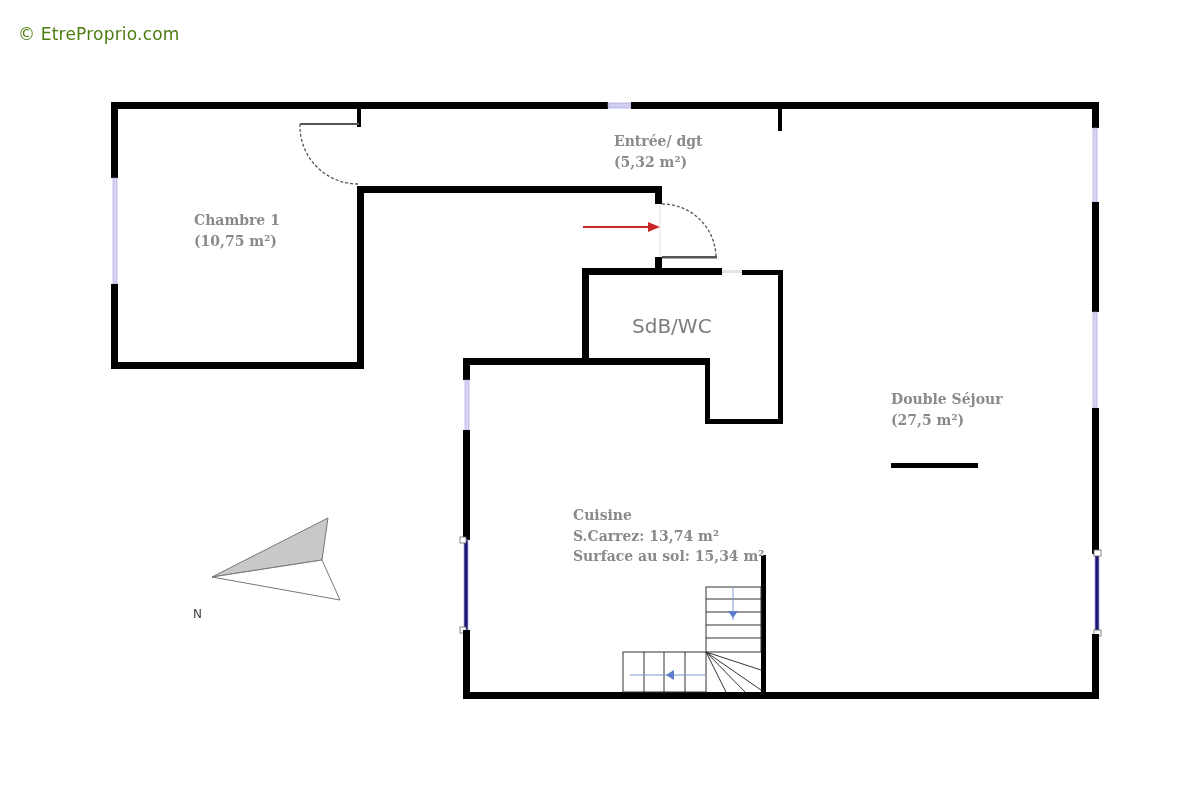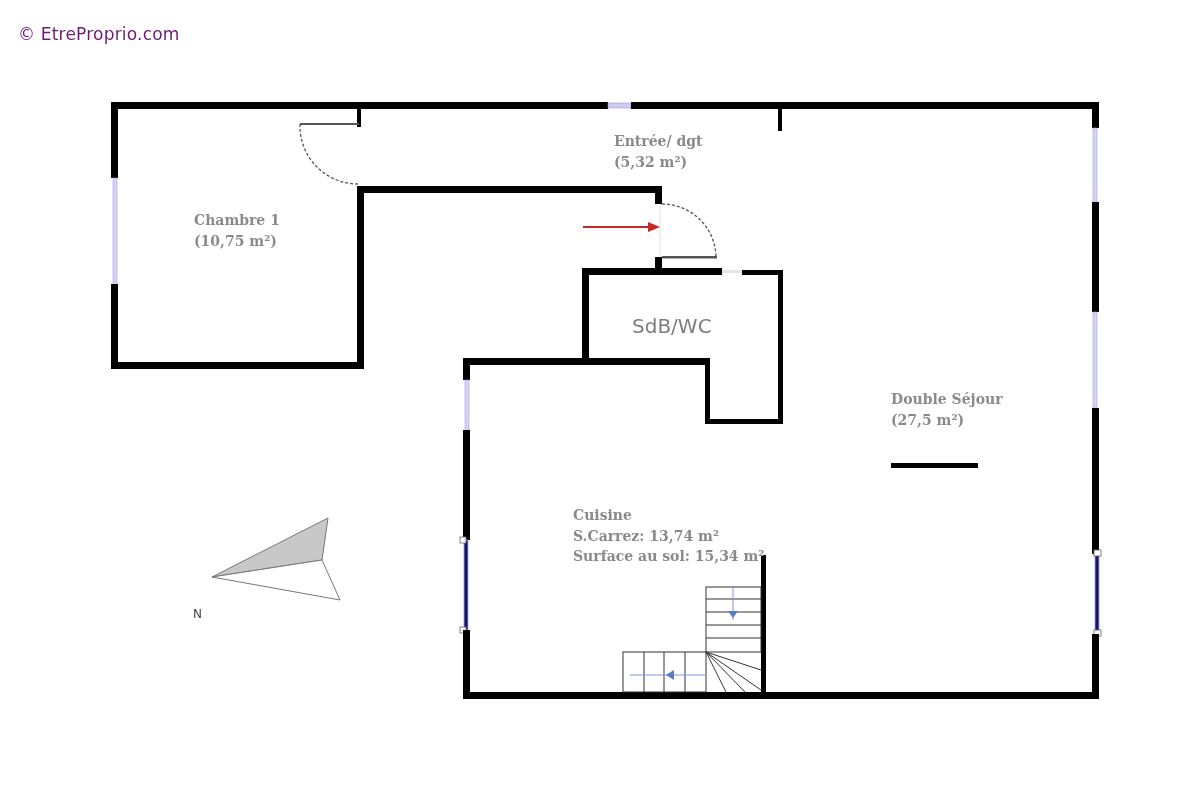--- a/index.html
+++ b/index.html
@@ -1,17 +1,17 @@
 <!DOCTYPE html>
 <html><head>
 <meta charset="utf-8">
 <style>
   html, body { margin: 0; padding: 0; background: #ffffff; }
   body { width: 1200px; height: 787px; position: relative; overflow: hidden; font-family: "DejaVu Serif", serif; }
-  .watermark { position: absolute; left: 18px; top: 24px; font-family: "DejaVu Sans", sans-serif; font-size: 17px; color: #701a75; letter-spacing: 0.2px; }
+  .watermark { position: absolute; left: 18px; top: 24px; font-family: "DejaVu Sans", sans-serif; font-size: 17px; color: #4d7c0f; letter-spacing: 0.2px; }
   svg { position: absolute; left: 0; top: 0; }
   .wall { fill: #000; }
   .label { fill: #8a8a8a; font-family: "DejaVu Serif", serif; font-weight: bold; font-size: 14px; }
   .label-sans { fill: #7d7d7d; font-family: "DejaVu Sans", sans-serif; font-size: 20px; }
   .compass-n { fill: #444; font-family: "DejaVu Sans", sans-serif; font-size: 12px; }
 </style>
 </head>
 <body>
 
 <div class="watermark">© EtreProprio.com</div>

